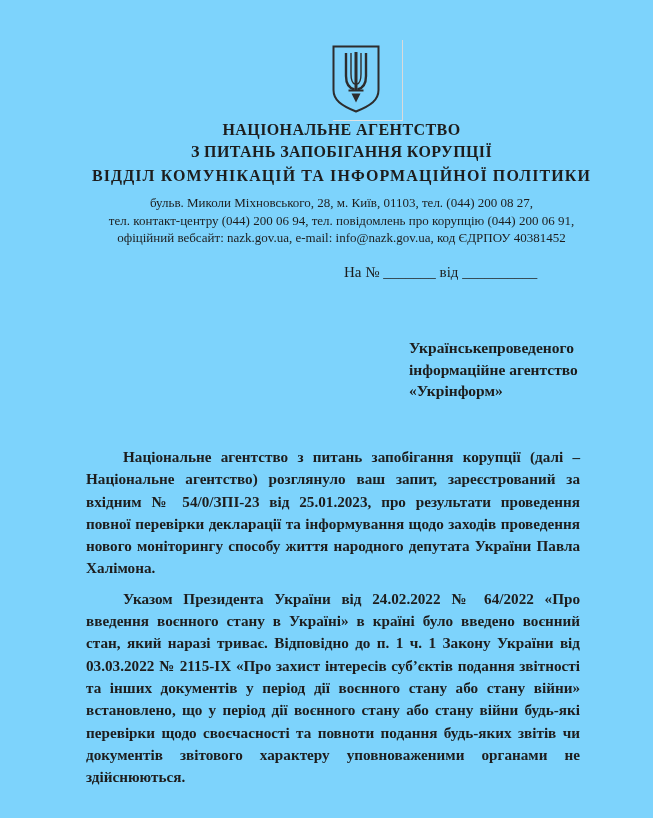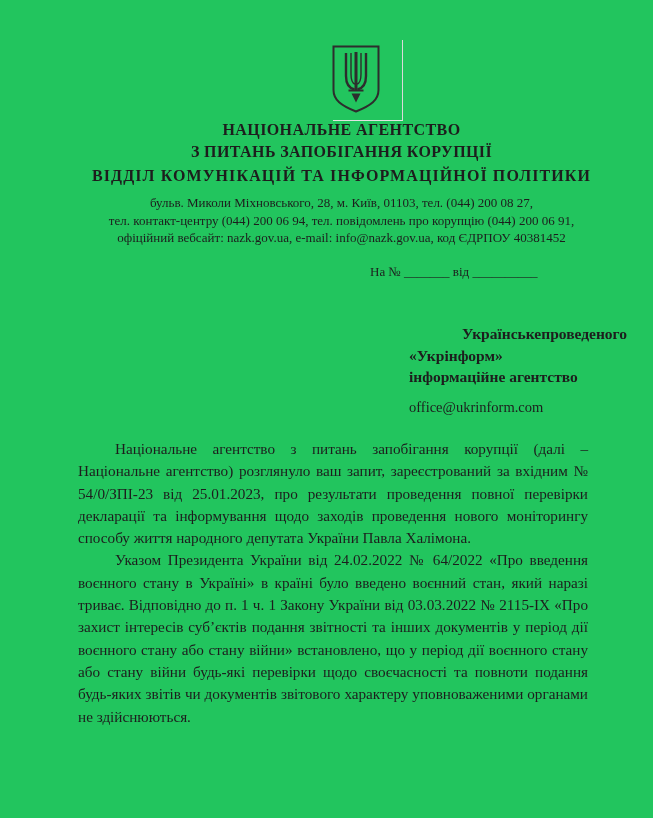--- a/index.html
+++ b/index.html
@@ -4,21 +4,21 @@
 <style>
   html, body {
     margin: 0;
     padding: 0;
     background: #ffffff;
   }
   .page {
     position: relative;
     width: 653px;
     height: 818px;
-    background: #22c55e;
+    background: #7dd3fc;
     font-family: "Liberation Serif", "DejaVu Serif", serif;
     color: #1d1d1d;
     overflow: hidden;
   }
   
   .scan-artifact {
     position: absolute;
     left: 333px;
     top: 40px;
     width: 69px;
@@ -61,60 +61,61 @@
     top: 194px;
     width: 683px;
     text-align: center;
     font-size: 13px;
     line-height: 17.5px;
   }
   .ref-line {
     position: absolute;
     left: 344px;
     top: 264px;
-    font-size: 13px;
+    font-size: 15px;
     white-space: nowrap;
-    margin-left: 26px;
   }
   .ref-line .blank {
     letter-spacing: 0;
   }
   .addressee {
     position: absolute;
     left: 409px;
     top: 323px;
     width: 218px;
     font-size: 15.5px;
     line-height: 21.5px;
   }
   .addr-name {
     font-weight: bold;
   }
   .addr-justify {
     display: flex;
-    justify-content: flex-end;
+    justify-content: flex-start;
+    margin-top: 14px;
   }
   .addr-emails {
     margin-top: 9px;
     font-size: 14.5px;
     line-height: 21.5px;
     font-weight: normal;
   }
   .body-text {
     position: absolute;
     left: 78px;
     top: 438px;
     width: 510px;
     font-size: 15.2px;
     line-height: 22.3px;
     text-align: justify;
   }
   .body-text p {
-    margin: 0;
+    margin: 8px;
     text-indent: 37px;
+    font-weight: bold;
   }
 </style>
 </head>
 <body>
 
 <div class="page">
 
   <div class="scan-artifact"></div>
 
   <div class="emblem-wrap">
@@ -149,25 +150,24 @@
     <span>від</span>
     <span class="blank">__________</span>
   </div>
 
   <div class="addressee">
     <div class="addr-name">
       <div class="addr-justify">
         <span>Українське</span>
         <span>проведеного</span>
       </div>
+      <div>інформаційне агентство</div>
       <div>«Укрінформ»</div>
-      <div>інформаційне агентство</div>
     </div>
     <div class="addr-emails">
-      <div>office@ukrinform.com</div>
     </div>
   </div>
 
   <div class="body-text">
     <p>Національне агентство з питань запобігання корупції (далі – Національне агентство) розглянуло ваш запит, зареєстрований за вхідним № 54/0/ЗПІ-23 від 25.01.2023, про результати проведення повної перевірки декларації та інформування щодо заходів проведення нового моніторингу способу життя народного депутата України Павла Халімона.</p>
     <p>Указом Президента України від 24.02.2022 № 64/2022 «Про введення воєнного стану в Україні» в країні було введено воєнний стан, який наразі триває. Відповідно до п. 1 ч. 1 Закону України від 03.03.2022 № 2115-IX «Про захист інтересів суб’єктів подання звітності та інших документів у період дії воєнного стану або стану війни» встановлено, що у період дії воєнного стану або стану війни будь-які перевірки щодо своєчасності та повноти подання будь-яких звітів чи документів звітового характеру уповноваженими органами не здійснюються.</p>
   </div>
 
 </div>
 

